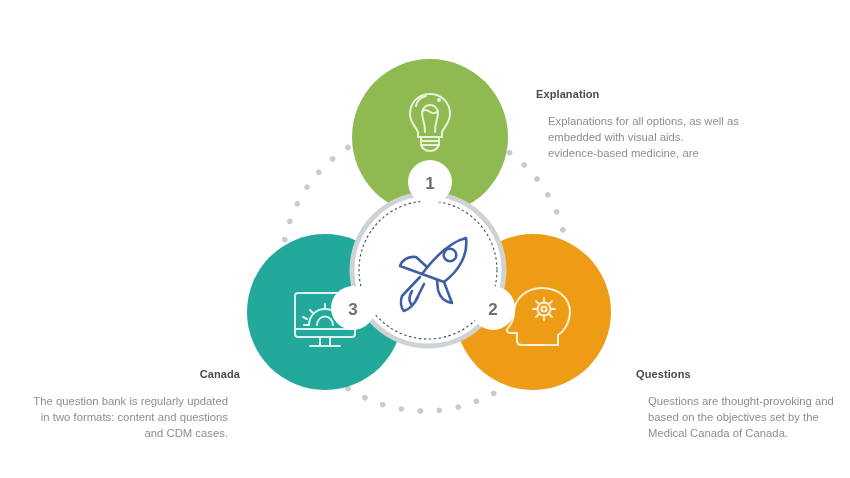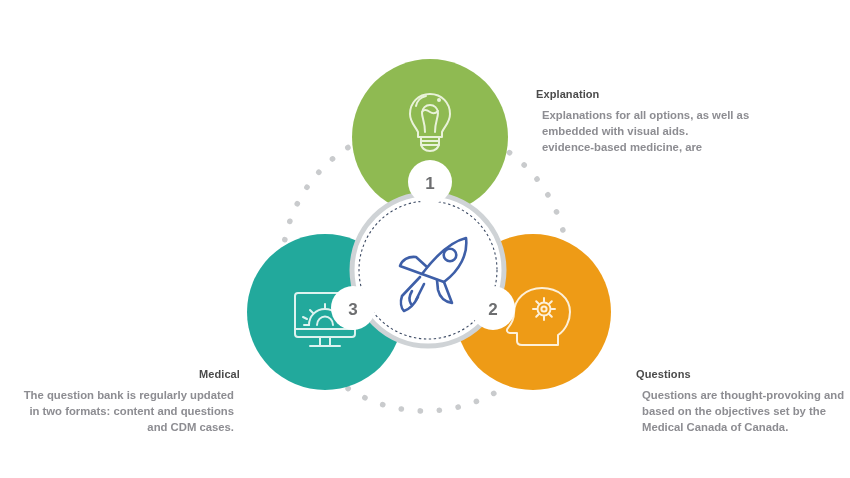--- a/index.html
+++ b/index.html
@@ -40,22 +40,21 @@
     font-weight: bold;
     color: #4b4b4b;
     letter-spacing: 0.1px;
     margin: 0 0 5px 0;
     line-height: 1.2;
   }
   .txt-block .t-body {
     font-size: 11.3px;
     color: #8d8d92;
     line-height: 1.42;
-    margin: 6px;
-    font-weight: bold;
+    margin: 12px;
   }
   .txt-block .t-body span {
     display: block;
   }
 
   #block-explanation {
     left: 536px;
     top: 88px;
     width: 230px;
     text-align: left;
@@ -184,21 +183,21 @@
   <div class="txt-block" id="block-questions">
     <p class="t-title">Questions</p>
     <p class="t-body">
       <span>Questions are thought-provoking and</span>
       <span>based on the objectives set by the</span>
       <span>Medical Canada of Canada.</span>
     </p>
   </div>
 
   <div class="txt-block" id="block-update">
-    <p class="t-title">Medical</p>
+    <p class="t-title">Canada</p>
     <p class="t-body">
       <span>The question bank is regularly updated</span>
       <span>in two formats: content and questions</span>
       <span>and CDM cases.</span>
     </p>
   </div>
 
 </div>
 
 </body></html>

